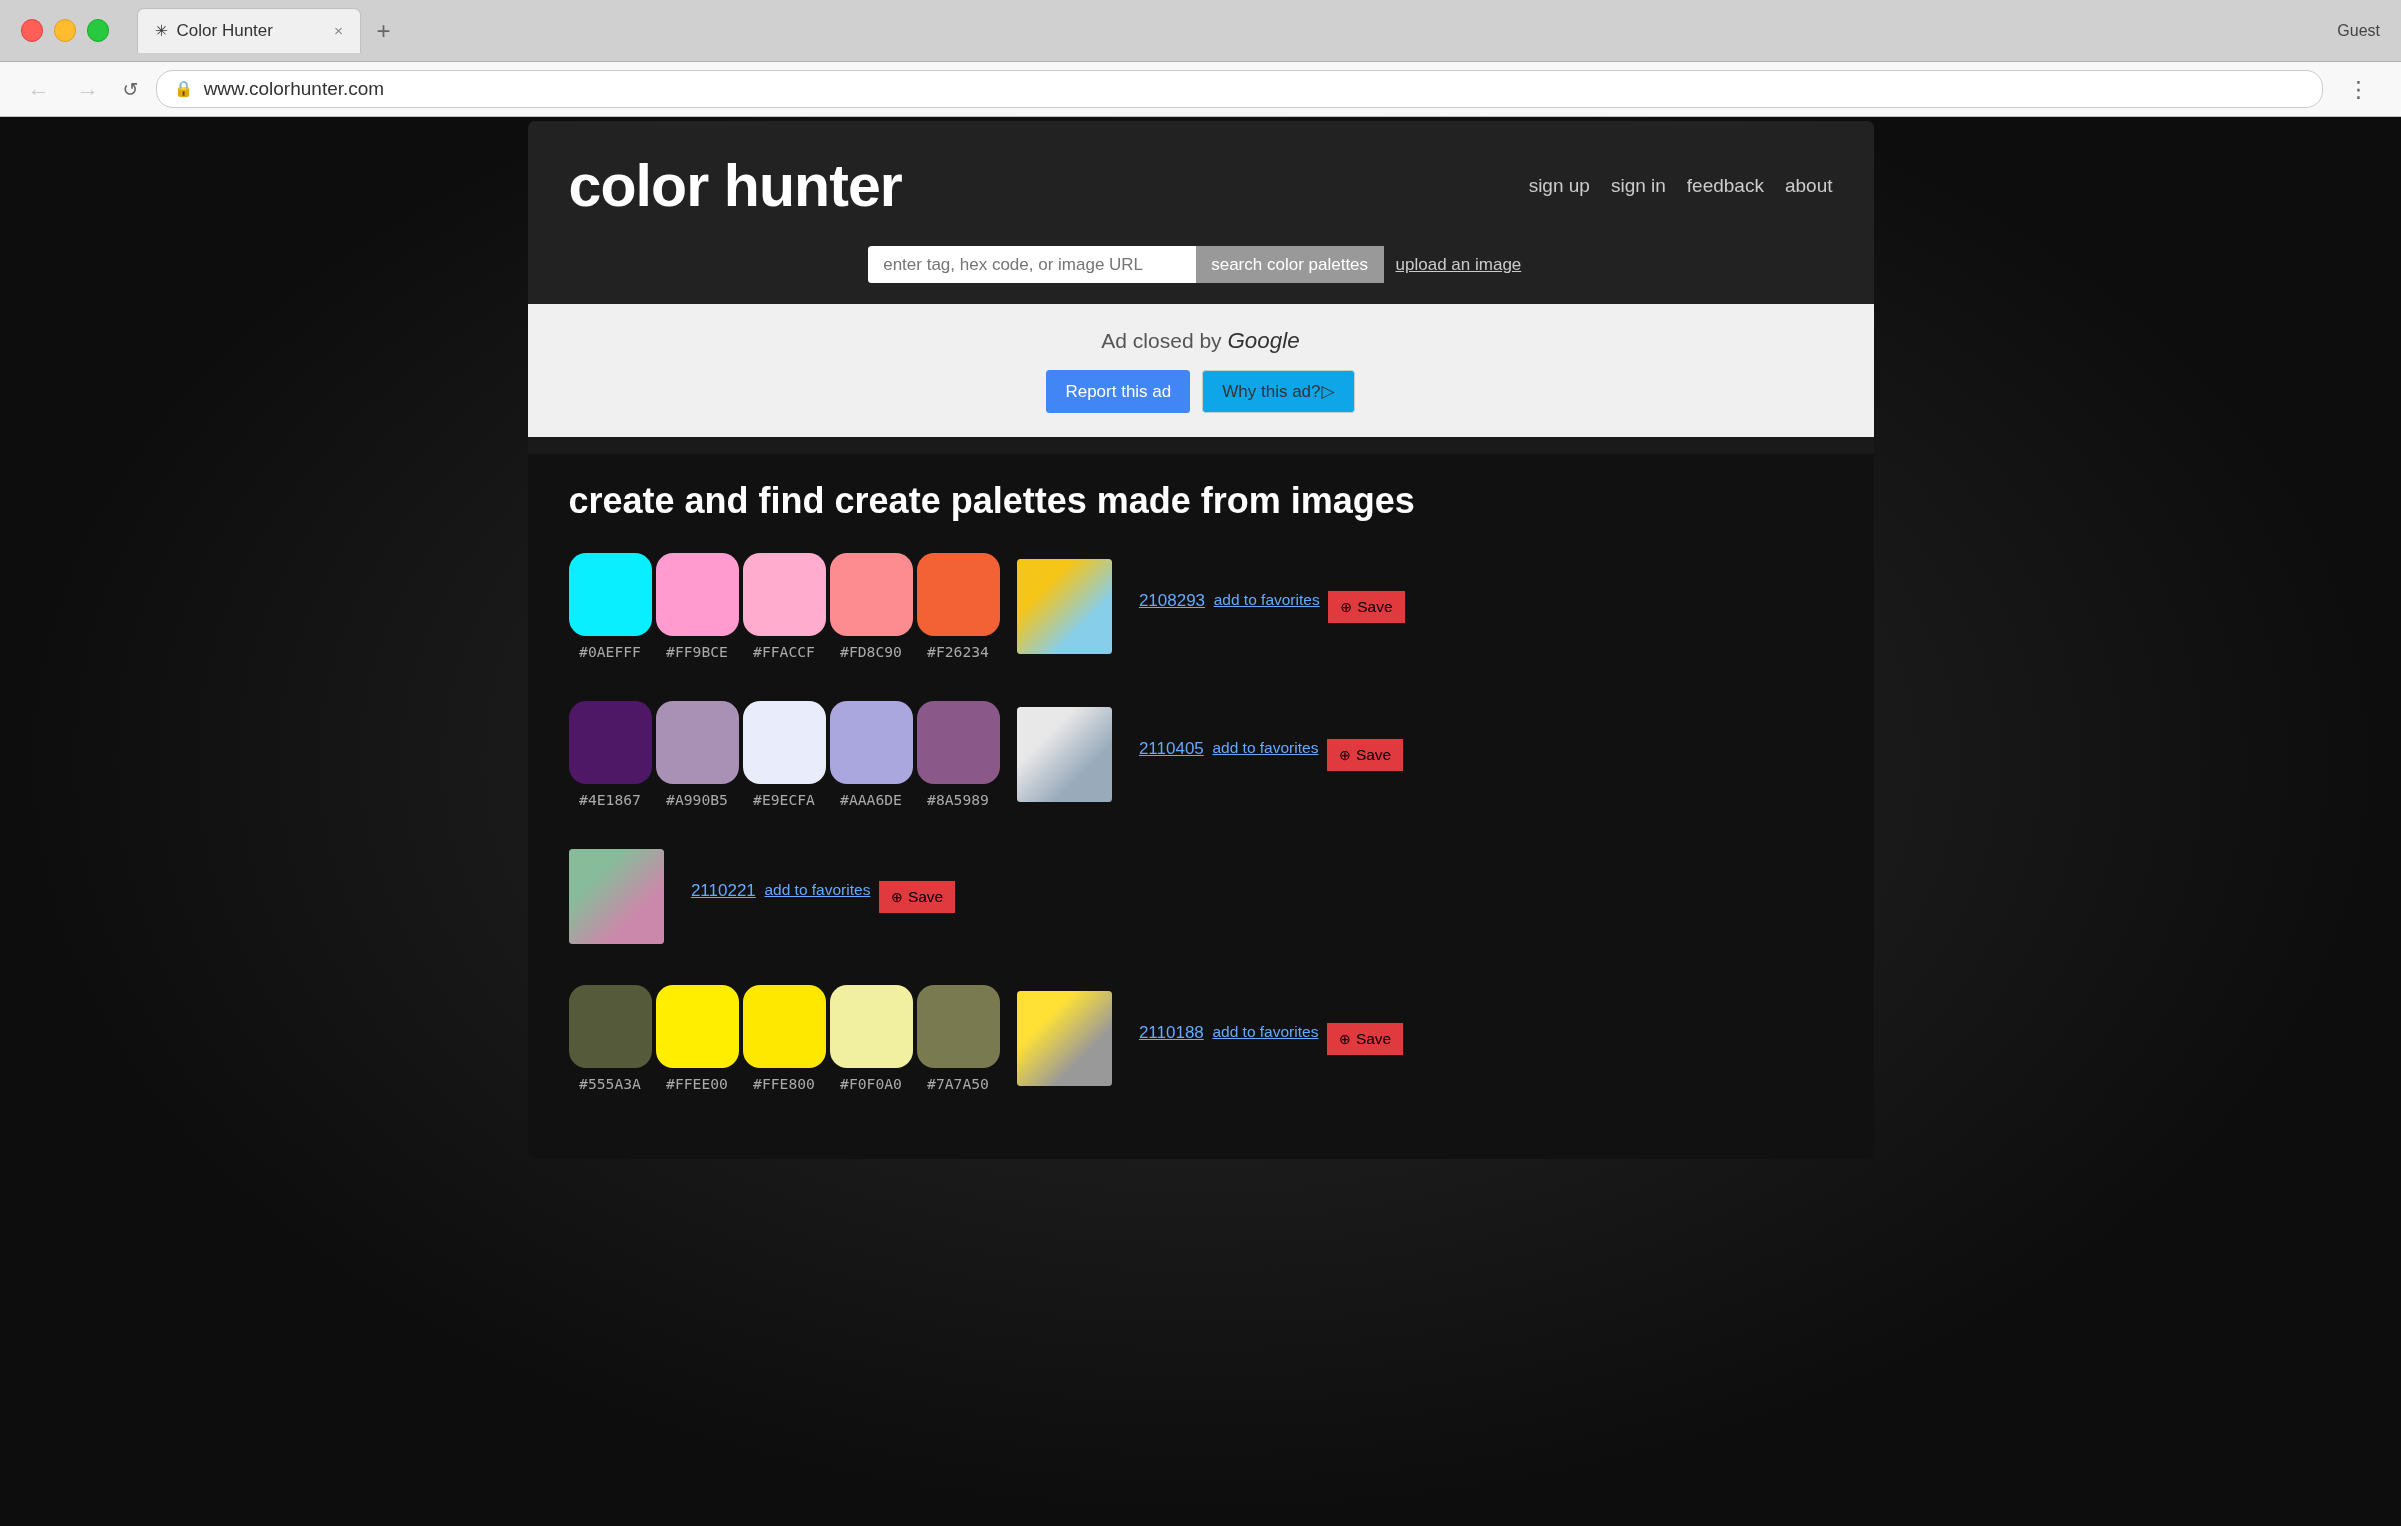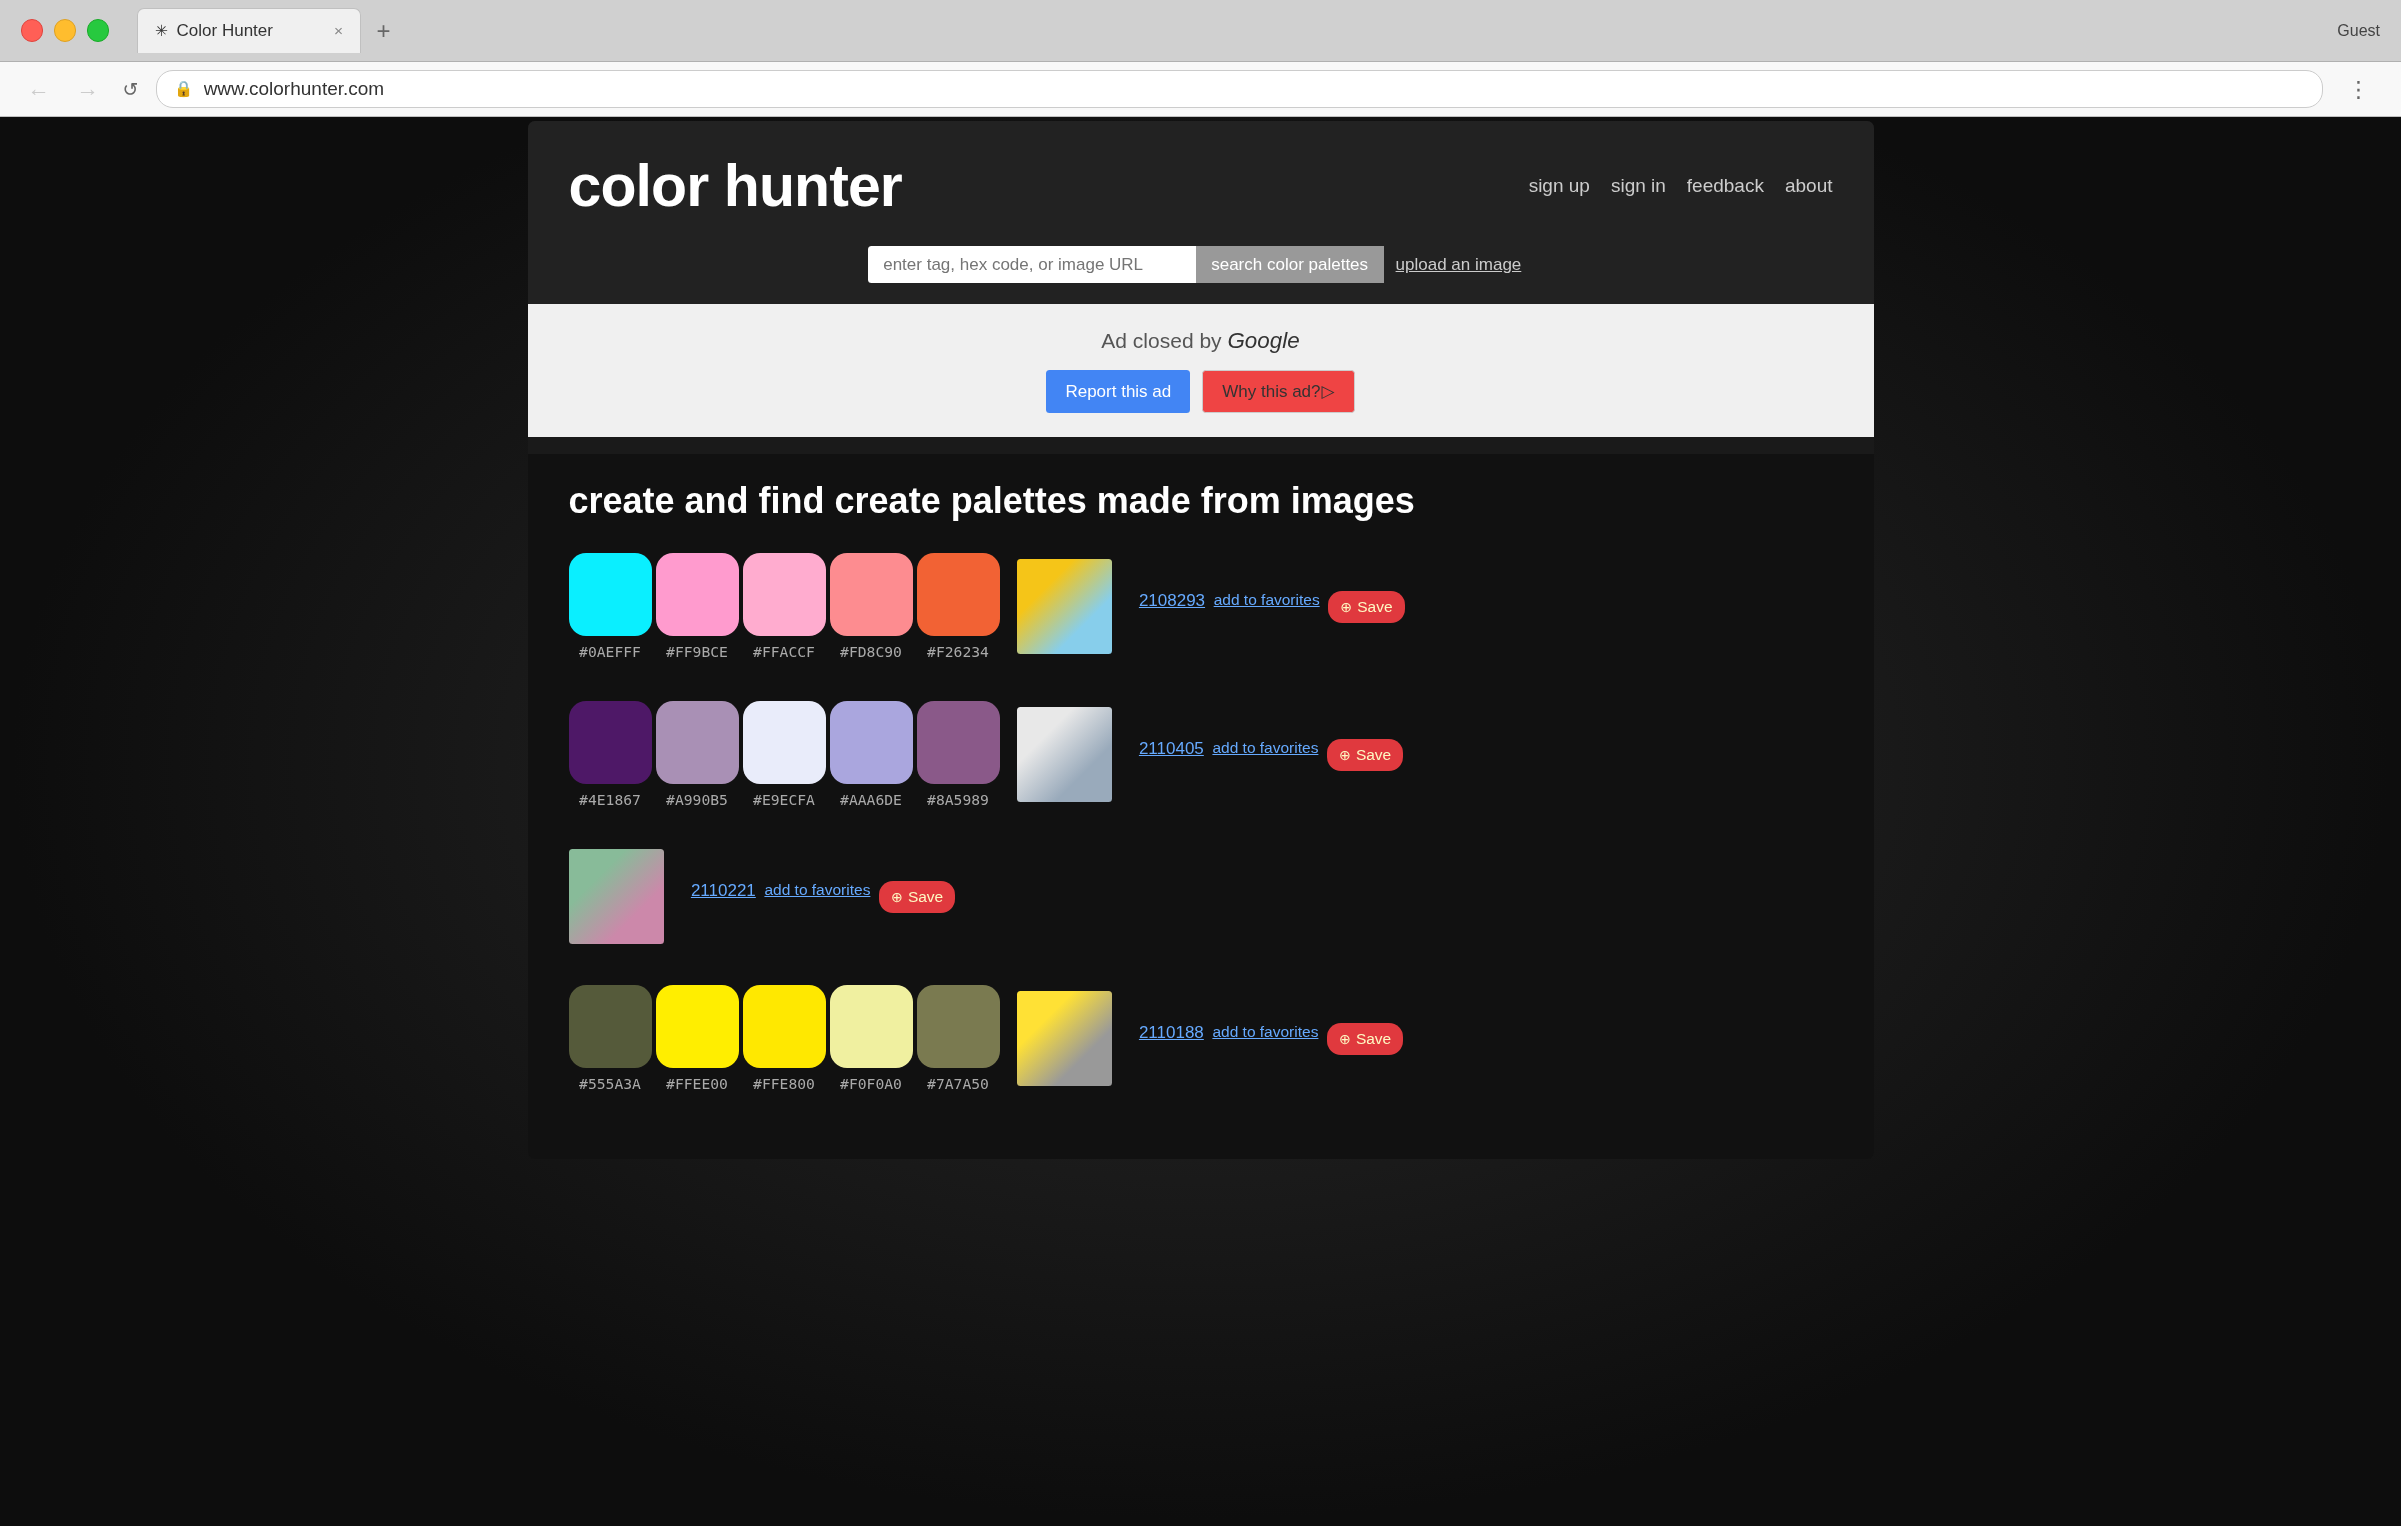--- a/index.html
+++ b/index.html
@@ -297,21 +297,21 @@
       background: #4285f4;
       color: #fff;
       border: none;
       border-radius: 3.5px;
       padding: 10.4px 19px;
       font-size: 17px;
       cursor: pointer;
     }
 
     .why-ad-btn {
-      background: #ef4444;
+      background: #0ea5e9;
       color: #333;
       border: 0.9px solid #ccc;
       border-radius: 3.5px;
       padding: 10.4px 19px;
       font-size: 17px;
       cursor: pointer;
       display: flex;
       align-items: center;
       gap: 1px;
       text-align: right;
@@ -388,23 +388,23 @@
 
     .palette-fav {
       color: #6af;
       font-size: 15.5px;
       text-decoration: underline;
       cursor: pointer;
     }
 
     .save-btn {
       background: #e0393e;
-      color: #fef9c3;
-      border: none;
-      border-radius: 14px;
+      color: #000000;
+      border: none;
+      border-radius: 0;
       padding: 7px 12px;
       font-size: 15.5px;
       cursor: pointer;
       display: flex;
       align-items: center;
       gap: 5.2px;
     }
 
     .save-btn::before {
       content: '⊕';

